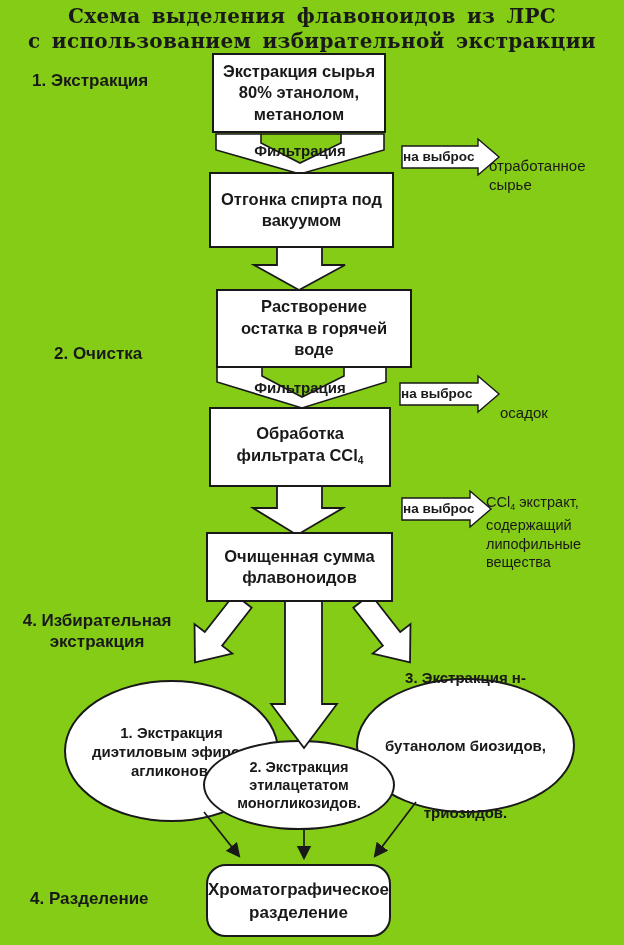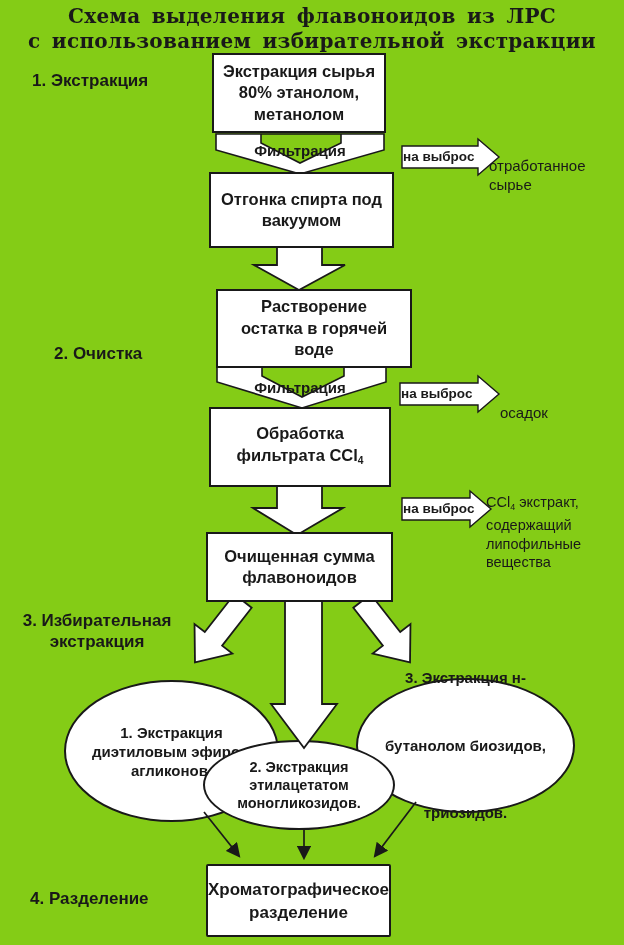--- a/index.html
+++ b/index.html
@@ -15,21 +15,21 @@
     font-size:20px;line-height:25px;word-spacing:4px;letter-spacing:.3px;
   }
   .stage-lbl{font-weight:bold;font-size:17px;line-height:21px;white-space:nowrap;}
   .stage-lbl.center{text-align:center;white-space:normal;}
   .box{
     border:2px solid #191919;background:#fff;
     display:flex;flex-direction:column;justify-content:center;align-items:center;
     text-align:center;font-weight:bold;font-size:16.5px;line-height:21.5px;
     box-sizing:border-box;
   }
-  .box.rounded{border-radius:2px;font-size:17px;line-height:23px;}
+  .box.rounded{border-radius:20px;font-size:17px;line-height:23px;}
   .ellipse{
     border:2px solid #191919;border-radius:50%;background:#fff;
     display:flex;flex-direction:column;justify-content:center;align-items:center;
     text-align:center;font-weight:bold;box-sizing:border-box;
   }
   .e-left{font-size:15px;line-height:19px;}
   .e-mid{font-size:14.5px;line-height:18px;}
   .e-right{font-size:15px;line-height:19.5px;gap:48px;}
   .connectors{left:0;top:0;width:624px;height:945px;pointer-events:none;}
   .flt-lbl{font-weight:bold;font-size:15px;text-align:center;}
@@ -44,21 +44,21 @@
 <div class="page">
 
   <div class="abs title">
     <div>Схема выделения флавоноидов из ЛРС</div>
     <div>с использованием избирательной экстракции</div>
   </div>
 
   <div class="abs stage-lbl" style="left:32px;top:70px;">1. Экстракция</div>
   <div class="abs stage-lbl" style="left:54px;top:323px;margin-top:20px;">2. Очистка</div>
   <div class="abs stage-lbl center" style="left:6px;top:610px;width:182px;">
-    <div>3. Избирательная</div>
+    <div>4. Избирательная</div>
     <div>экстракция</div>
   </div>
   <div class="abs stage-lbl" style="left:30px;top:888px;">4. Разделение</div>
 
   <div class="abs ellipse e-left" style="left:64px;top:680px;width:215px;height:142px;">
     <div>1. Экстракция</div>
     <div>диэтиловым эфиром</div>
     <div>агликонов.</div>
   </div>
   <div class="abs ellipse e-right" style="left:356px;top:678px;width:219px;height:135px;">

